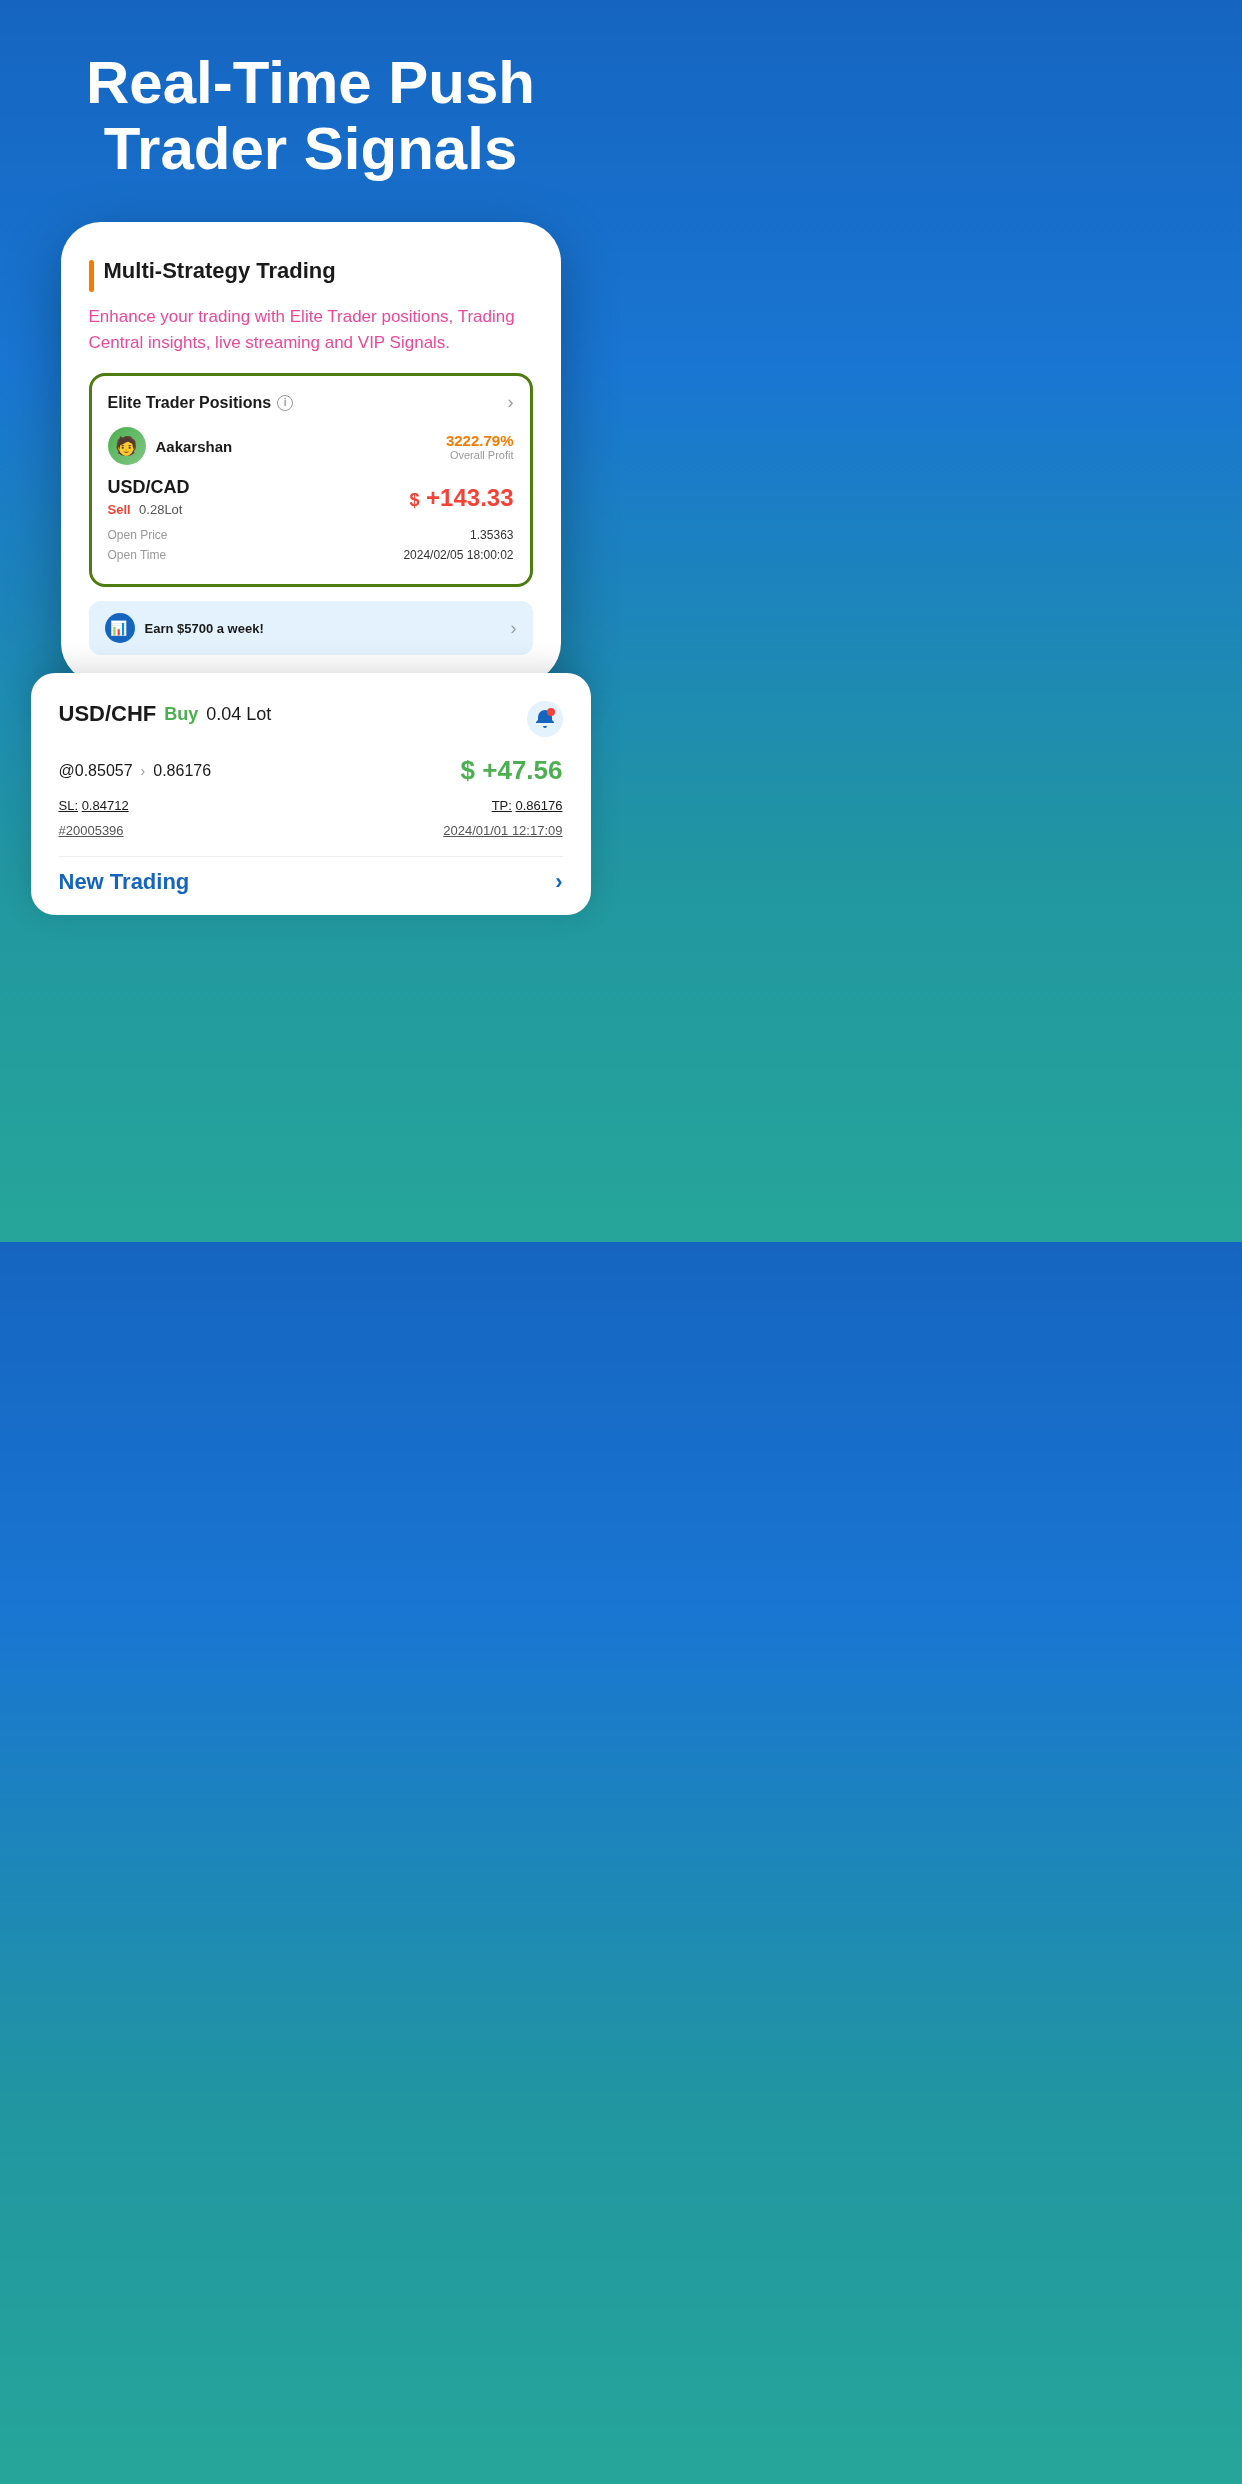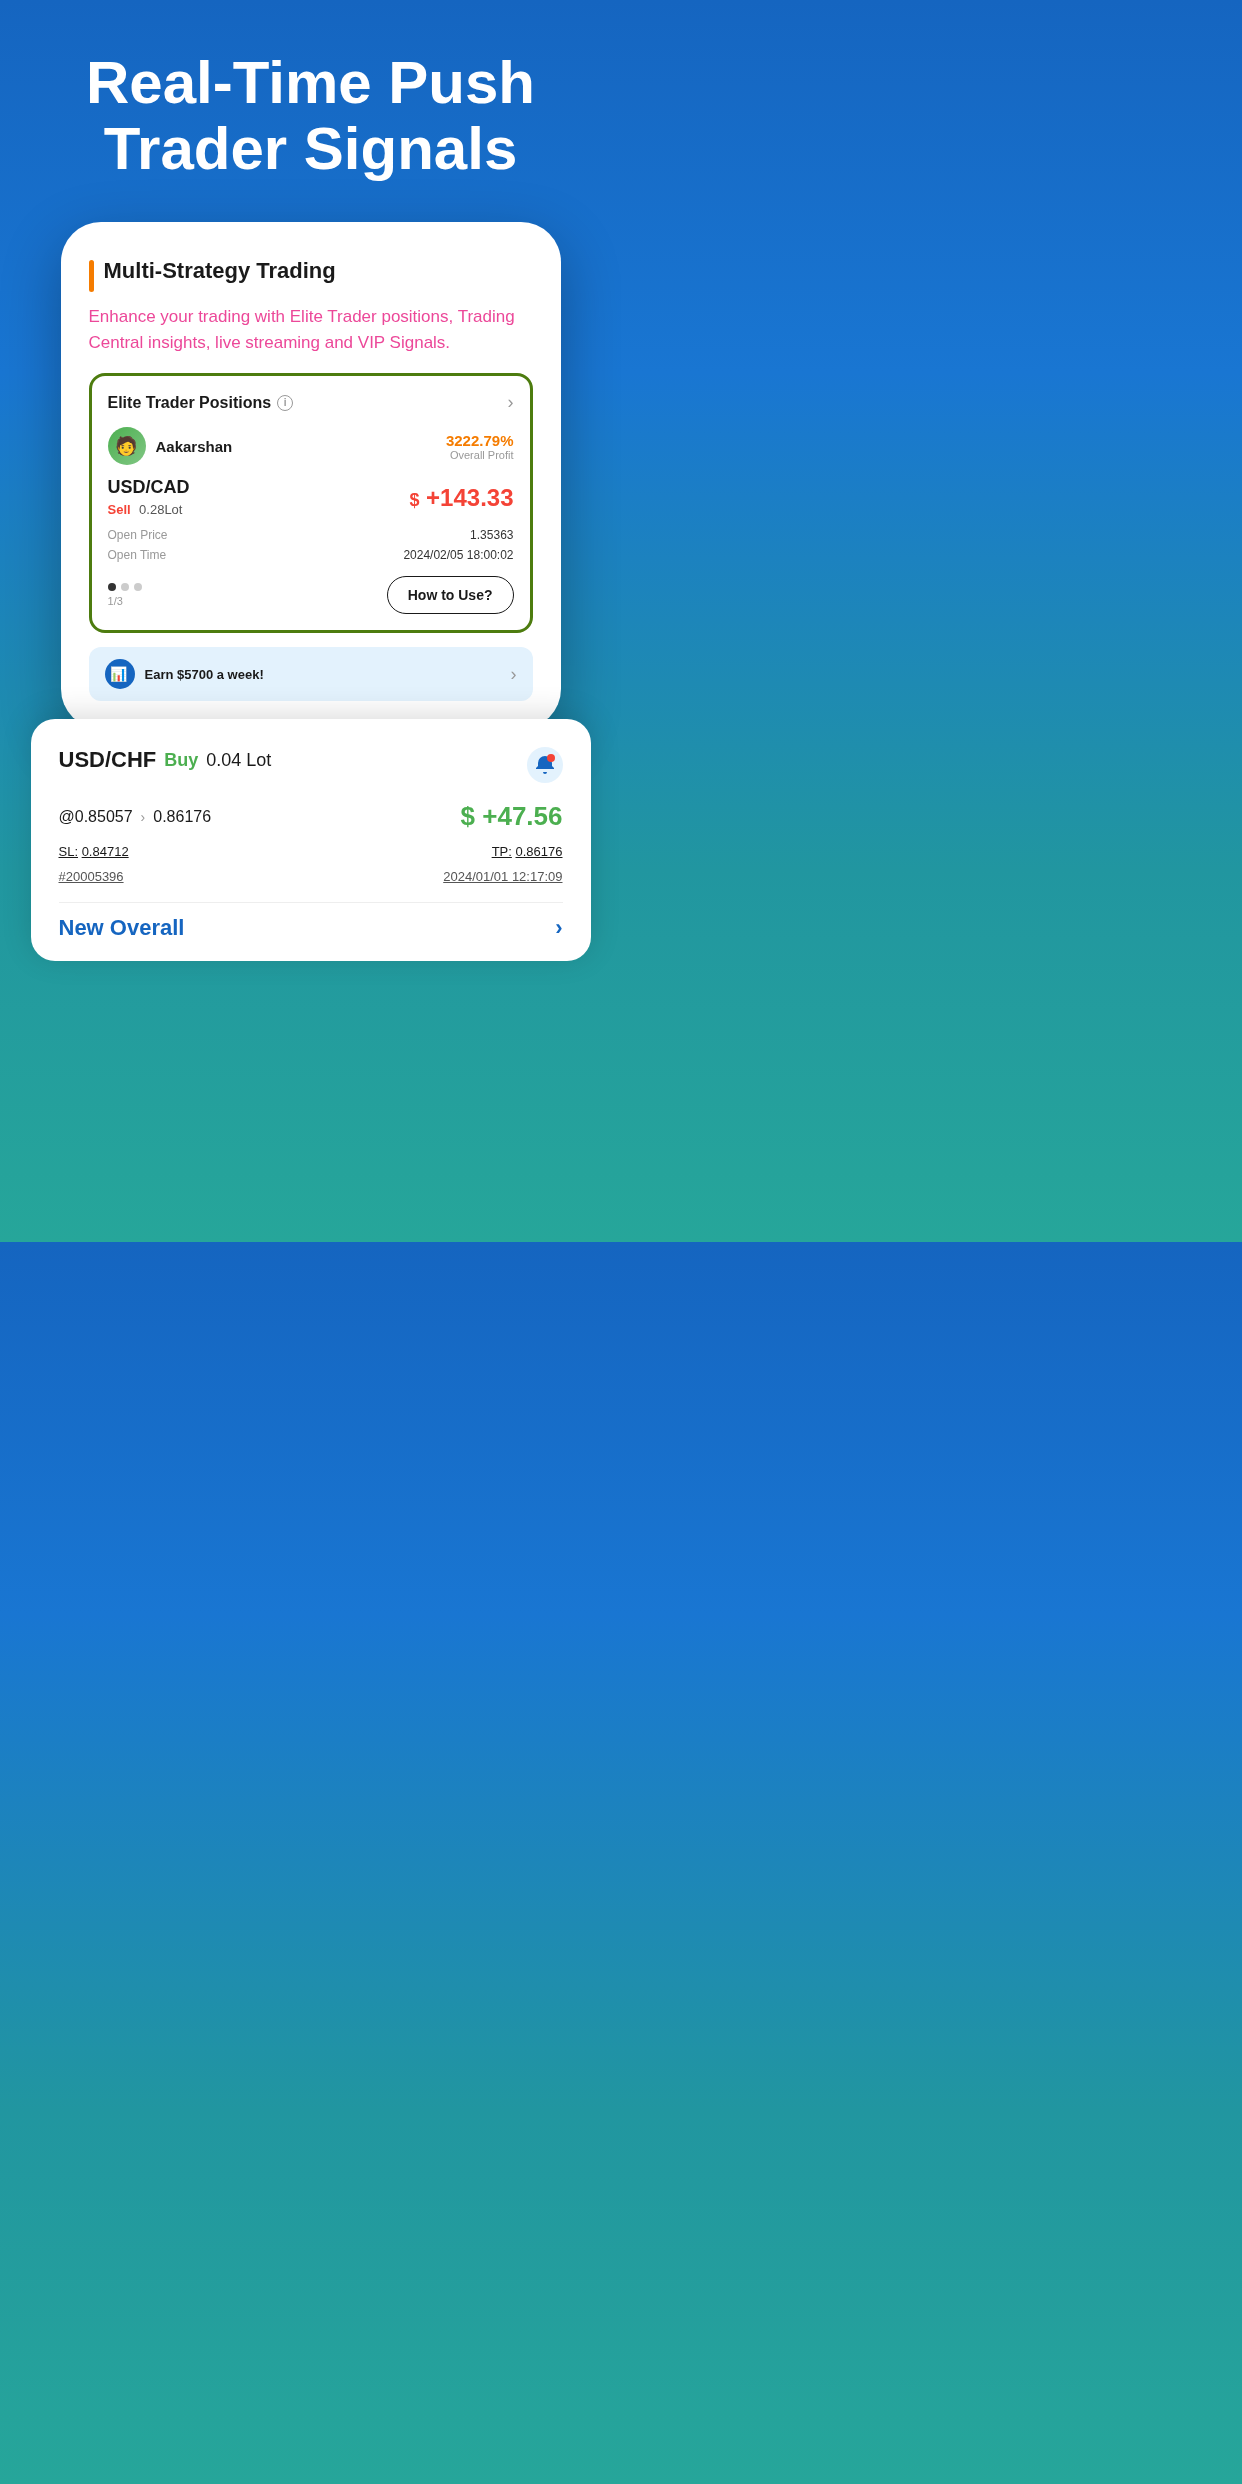--- a/index.html
+++ b/index.html
@@ -441,33 +441,20 @@
 
       <div class="trade-detail-row">
         <span class="detail-label">Open Price</span>
         <span class="detail-value">1.35363</span>
       </div>
       <div class="trade-detail-row">
         <span class="detail-label">Open Time</span>
         <span class="detail-value">2024/02/05 18:00:02</span>
       </div>
 
-      <div class="card-footer">
-        <div class="pagination">
-          <div class="dots">
-            <div class="dot"></div>
-            <div class="dot inactive"></div>
-            <div class="dot inactive"></div>
-          </div>
-          <span class="page-num">
-            <span>1</span>/<span>3</span>
-          </span>
-        </div>
-        <button class="how-to-btn">How to Use?</button>
-      </div>
 
     </div>
 
     <div class="earn-banner">
       <div class="earn-banner-left">
         <div class="earn-icon">📊</div>
         <span class="earn-text">Earn $5700 a week!</span>
       </div>
       <span class="chevron-right">›</span>
     </div>
@@ -515,18 +502,18 @@
     </div>
 
     <div class="notif-id-time-row">
       <span class="notif-id">#20005396</span>
       <span class="notif-time">2024/01/01 12:17:09</span>
     </div>
 
     <div class="divider"></div>
 
     <div class="new-position-row">
-      <span class="new-position-label">New Overall</span>
+      <span class="new-position-label">New Trading</span>
       <span class="new-position-chevron">›</span>
     </div>
 
   </div>
 </div>
 
 </body></html>

